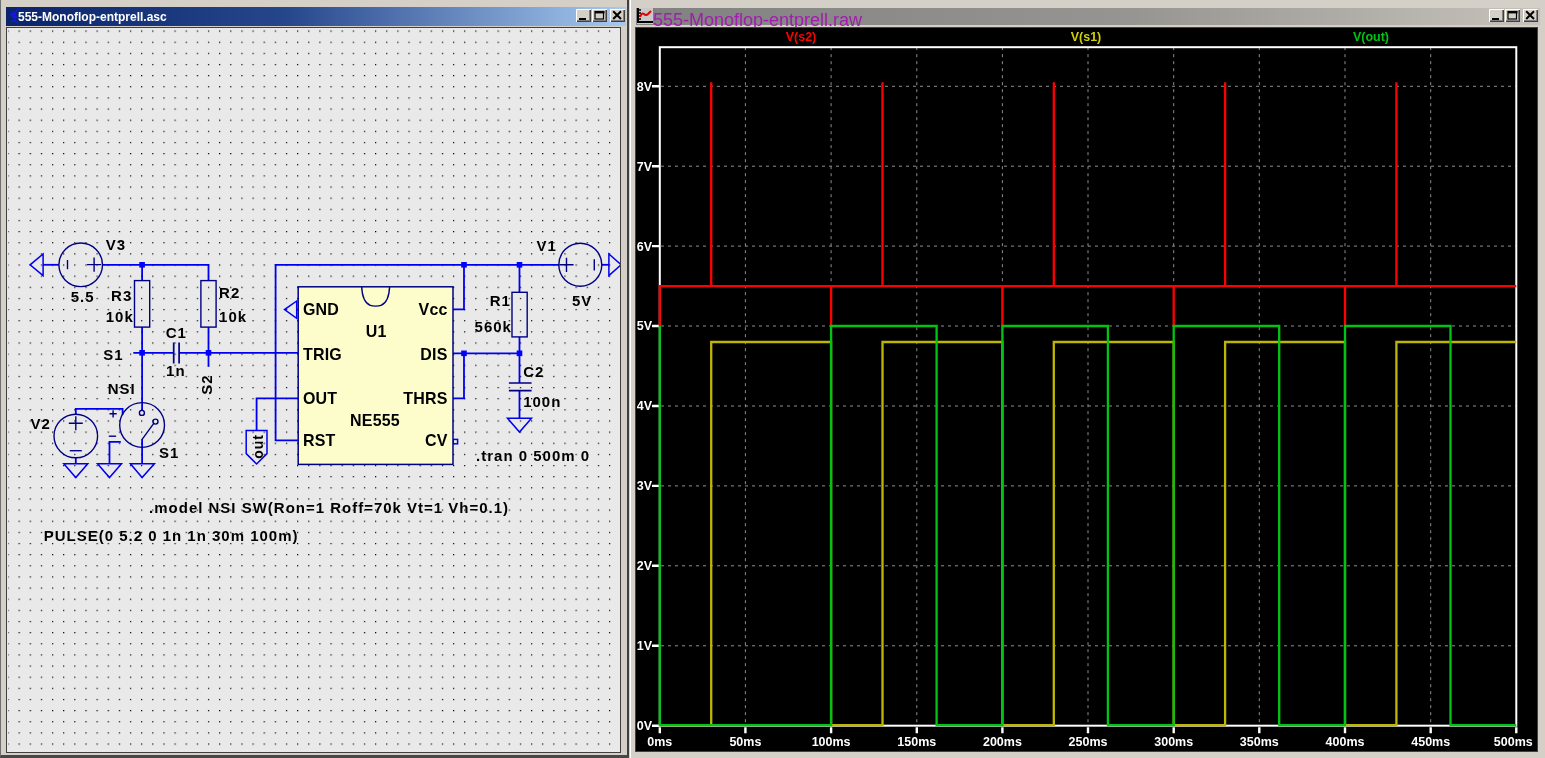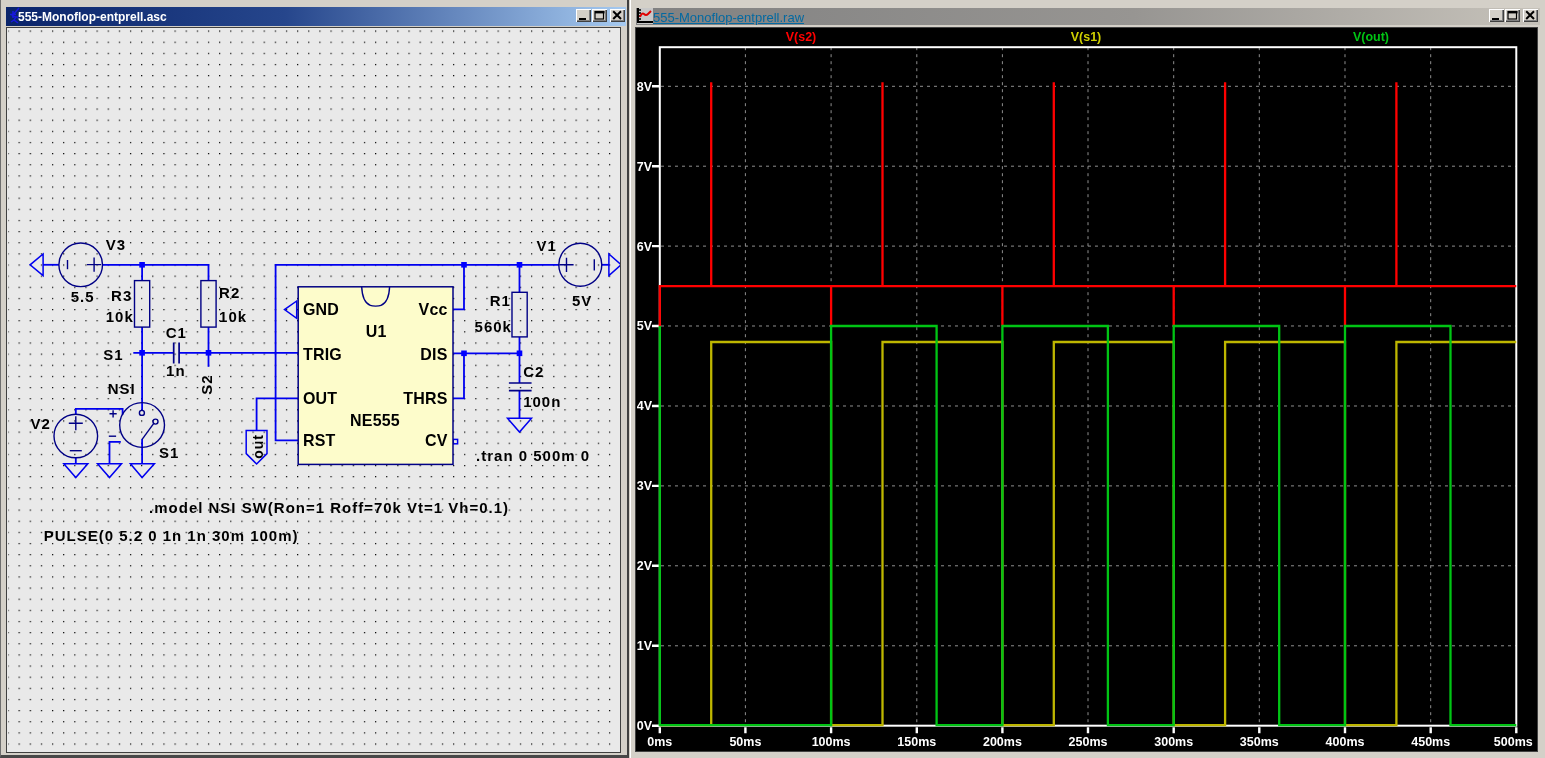--- a/index.html
+++ b/index.html
@@ -169,21 +169,21 @@
     </g>
     <text transform="translate(263,459) rotate(-90)" font-size="14">out</text>
   </g>
 </svg>
 
 <div class="abs" style="left:629.5px;top:0;width:915.5px;height:758px;background:#D4D0C8;
      border-left:1px solid #fff;box-sizing:border-box;"></div>
 
 <div class="abs" style="left:635.5px;top:7.6px;width:904.5px;height:17px;
      background:linear-gradient(90deg,#818181 0%,#979592 55%,#c6c2ba 100%);"></div>
-<div class="abs" style="left:653px;top:10px;color:#0369a1;font-size:13px;text-decoration:underline;">555-Monoflop-entprell.raw</div>
+<div class="abs" style="left:653px;top:10px;color:#a21caf;font-size:18px;">555-Monoflop-entprell.raw</div>
 
 <svg class="abs" style="left:636.5px;top:8px;" width="16" height="16" viewBox="0 0 16 16">
   <rect x="0" y="0" width="16" height="16" fill="#c8c8c8"></rect>
   <path d="M1 0 V14 H16" stroke="#000" stroke-width="2" fill="none"></path>
   <path d="M2 2 H4 M2 5 H4 M2 8 H4 M2 11 H4 M4 13 V15 M7 13 V15 M10 13 V15 M13 13 V15" stroke="#000" stroke-width="1.6"></path>
   <path d="M3 9 Q5 4 7 6 T11 6 L14 3" stroke="#e00000" stroke-width="2" fill="none"></path>
 </svg>
 
 <div class="btn" style="left:1489.3px;top:8.9px;">
     <svg width="15" height="13">

